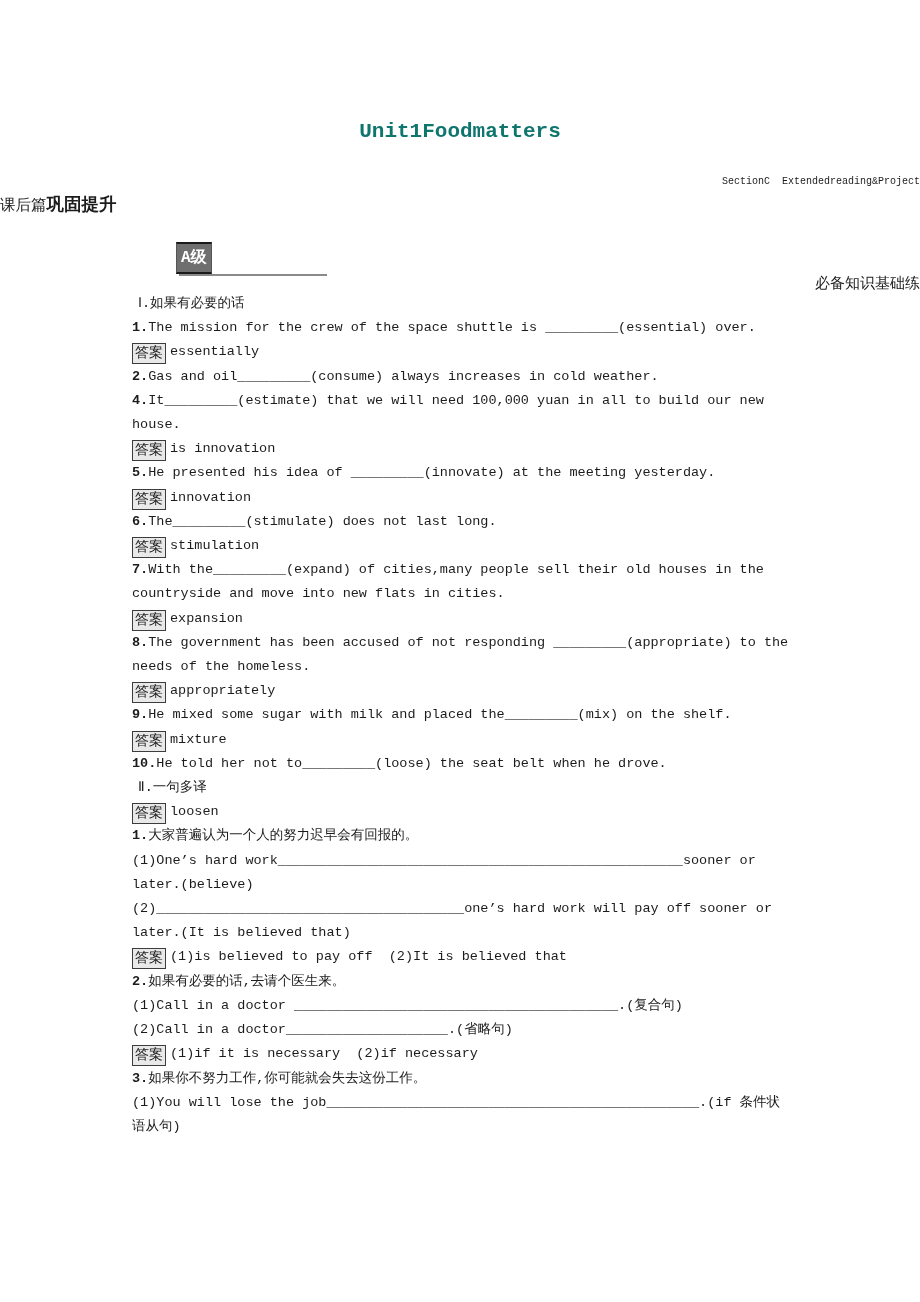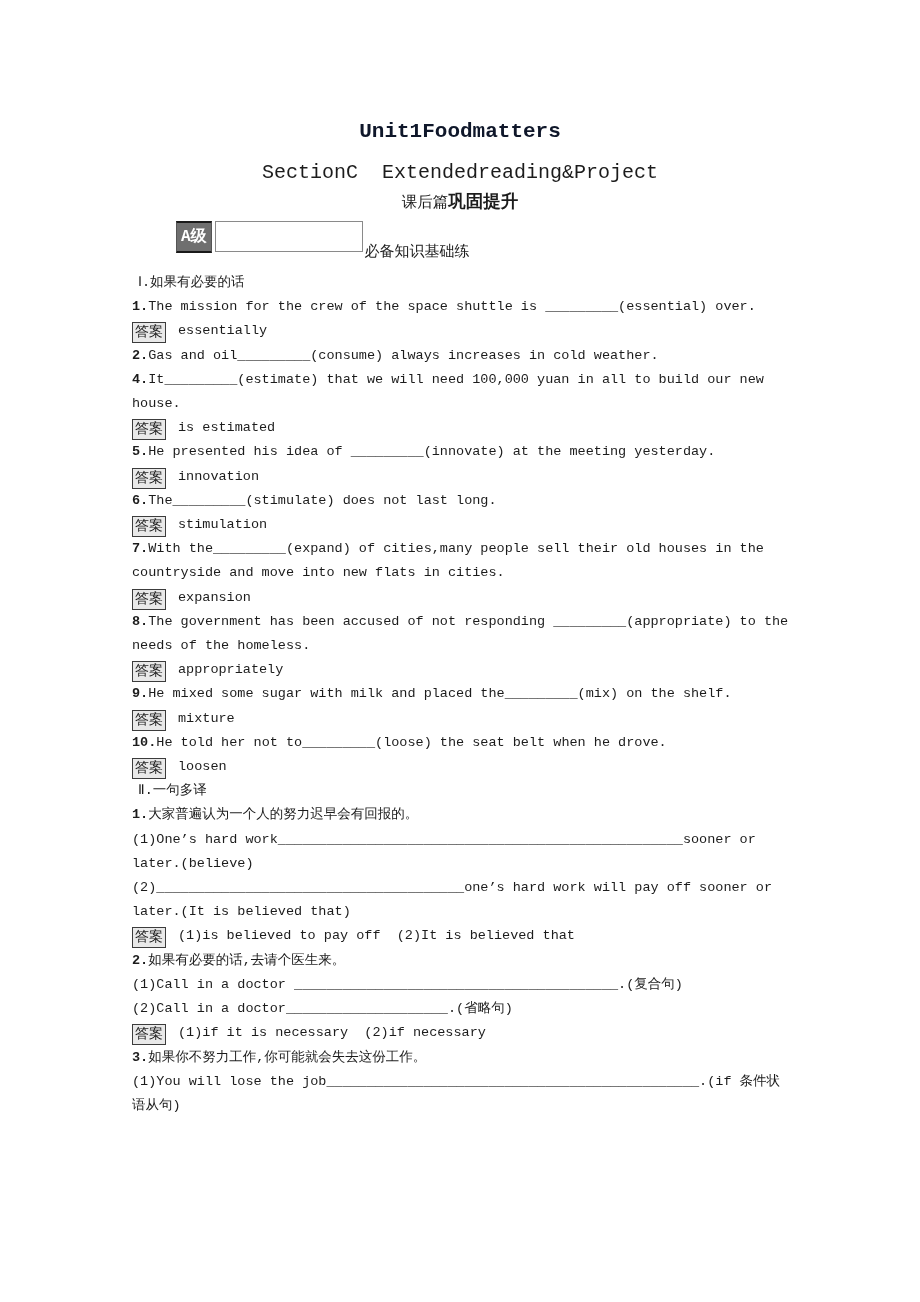--- a/index.html
+++ b/index.html
@@ -3,43 +3,43 @@
 <meta charset="utf-8">
 <style>
   html,body{margin:0;padding:0;background:#ffffff;}
   .page{
     width:920px;height:1302px;position:relative;background:#ffffff;
     font-family:"Liberation Mono","DejaVu Sans Mono",monospace;
     font-size:13.5px;color:#1c1c1c;overflow:hidden;
   }
   .content{margin:0 128px 0 132px;width:660px;}
   .doc-title{
-    margin:120px 0 4px 0;text-align:center;color:#0f172a;
+    margin:120px 0 4px 0;text-align:center;color:#0f766e;
     font-size:21px;font-weight:bold;white-space:pre-wrap;
   }
-  .doc-subtitle{margin-top:18px;text-align:center;font-size:20px;white-space:pre-wrap;}
-  .banner{margin-top:5px;text-align:center;}
+  .doc-subtitle{margin-top:33px;text-align:right;font-size:10px;white-space:pre-wrap;}
+  .banner{margin-top:5px;text-align:left;}
   .banner-prefix{font-size:15.5px;}
   .banner-bold{font-size:17.5px;font-weight:bold;}
-  .level-row{margin-top:8px;margin-left:176px;display:flex;align-items:flex-start;height:40px;}
+  .level-row{margin-top:26px;margin-left:176px;display:flex;align-items:flex-start;height:40px;flex-direction:column;}
   .level-badge{
     display:inline-block;background:#6f6f6f;color:#ffffff;font-weight:bold;
     font-size:16px;line-height:26px;padding:1px 4px;
     border-top:2px solid #1a1a1a;border-bottom:2px solid #1a1a1a;
     border-left:1px solid #555;border-right:1px solid #555;
   }
   .level-box{width:146px;height:29px;border:1px solid #8a8a8a;background:#fff;margin-left:3px;}
   .level-caption{font-size:15px;align-self:flex-end;margin-left:2px;line-height:17px;font-family:Liberation Mono, monospace;}
   .body-text{margin-top:10px;}
   .line{margin:0;line-height:24.2px;white-space:pre-wrap;word-break:normal;}
   .sec-heading{padding-left:6px;}
   .num{font-weight:bold;}
   .ans-badge{
     display:inline-block;background:#e9e9e9;border:1px solid #3c3c3c;
-    font-size:14px;line-height:19px;padding:0 2px;margin-right:12px;
+    font-size:14px;line-height:19px;padding:0 2px;margin-right:4px;
     vertical-align:-2px;
   }
   .at,.qt,.sub{white-space:pre-wrap;}
 </style>
 </head>
 <body>
 
 <div class="page">
 
   <h1 class="doc-title">Unit1Foodmatters</h1>
@@ -59,41 +59,41 @@
 
     <p class="line sec-heading">Ⅰ.如果有必要的话</p>
 
     <p class="line"><span class="num">1.</span><span class="qt">The mission for the crew of the space shuttle is _________(essential) over.</span></p>
     <p class="line"><span class="ans-badge">答案</span><span class="at">essentially</span></p>
 
     <p class="line"><span class="num">2.</span><span class="qt">Gas and oil_________(consume) always increases in cold weather.</span></p>
 
 
     <p class="line"><span class="num">4.</span><span class="qt">It_________(estimate) that we will need 100,000 yuan in all to build our new house.</span></p>
-    <p class="line"><span class="ans-badge">答案</span><span class="at">is estimated</span></p>
+    <p class="line"><span class="ans-badge">答案</span><span class="at">is innovation</span></p>
 
     <p class="line"><span class="num">5.</span><span class="qt">He presented his idea of _________(innovate) at the meeting yesterday.</span></p>
     <p class="line"><span class="ans-badge">答案</span><span class="at">innovation</span></p>
 
     <p class="line"><span class="num">6.</span><span class="qt">The_________(stimulate) does not last long.</span></p>
     <p class="line"><span class="ans-badge">答案</span><span class="at">stimulation</span></p>
 
     <p class="line"><span class="num">7.</span><span class="qt">With the_________(expand) of cities,many people sell their old houses in the countryside and move into new flats in cities.</span></p>
     <p class="line"><span class="ans-badge">答案</span><span class="at">expansion</span></p>
 
     <p class="line"><span class="num">8.</span><span class="qt">The government has been accused of not responding _________(appropriate) to the needs of the homeless.</span></p>
     <p class="line"><span class="ans-badge">答案</span><span class="at">appropriately</span></p>
 
     <p class="line"><span class="num">9.</span><span class="qt">He mixed some sugar with milk and placed the_________(mix) on the shelf.</span></p>
     <p class="line"><span class="ans-badge">答案</span><span class="at">mixture</span></p>
 
     <p class="line"><span class="num">10.</span><span class="qt">He told her not to_________(loose) the seat belt when he drove.</span></p>
+    <p class="line sec-heading">Ⅱ.一句多译</p>
+
     <p class="line"><span class="ans-badge">答案</span><span class="at">loosen</span></p>
-
-    <p class="line sec-heading">Ⅱ.一句多译</p>
 
     <p class="line"><span class="num">1.</span><span class="qt">大家普遍认为一个人的努力迟早会有回报的。</span></p>
     <p class="line sub">(1)One’s hard work__________________________________________________sooner or later.(believe)</p>
     <p class="line sub">(2)______________________________________one’s hard work will pay off sooner or later.(It is believed that)</p>
     <p class="line"><span class="ans-badge">答案</span><span class="at">(1)is believed to pay off  (2)It is believed that</span></p>
 
     <p class="line"><span class="num">2.</span><span class="qt">如果有必要的话,去请个医生来。</span></p>
     <p class="line sub">(1)Call in a doctor ________________________________________.(复合句)</p>
     <p class="line sub">(2)Call in a doctor____________________.(省略句)</p>
     <p class="line"><span class="ans-badge">答案</span><span class="at">(1)if it is necessary  (2)if necessary</span></p>

